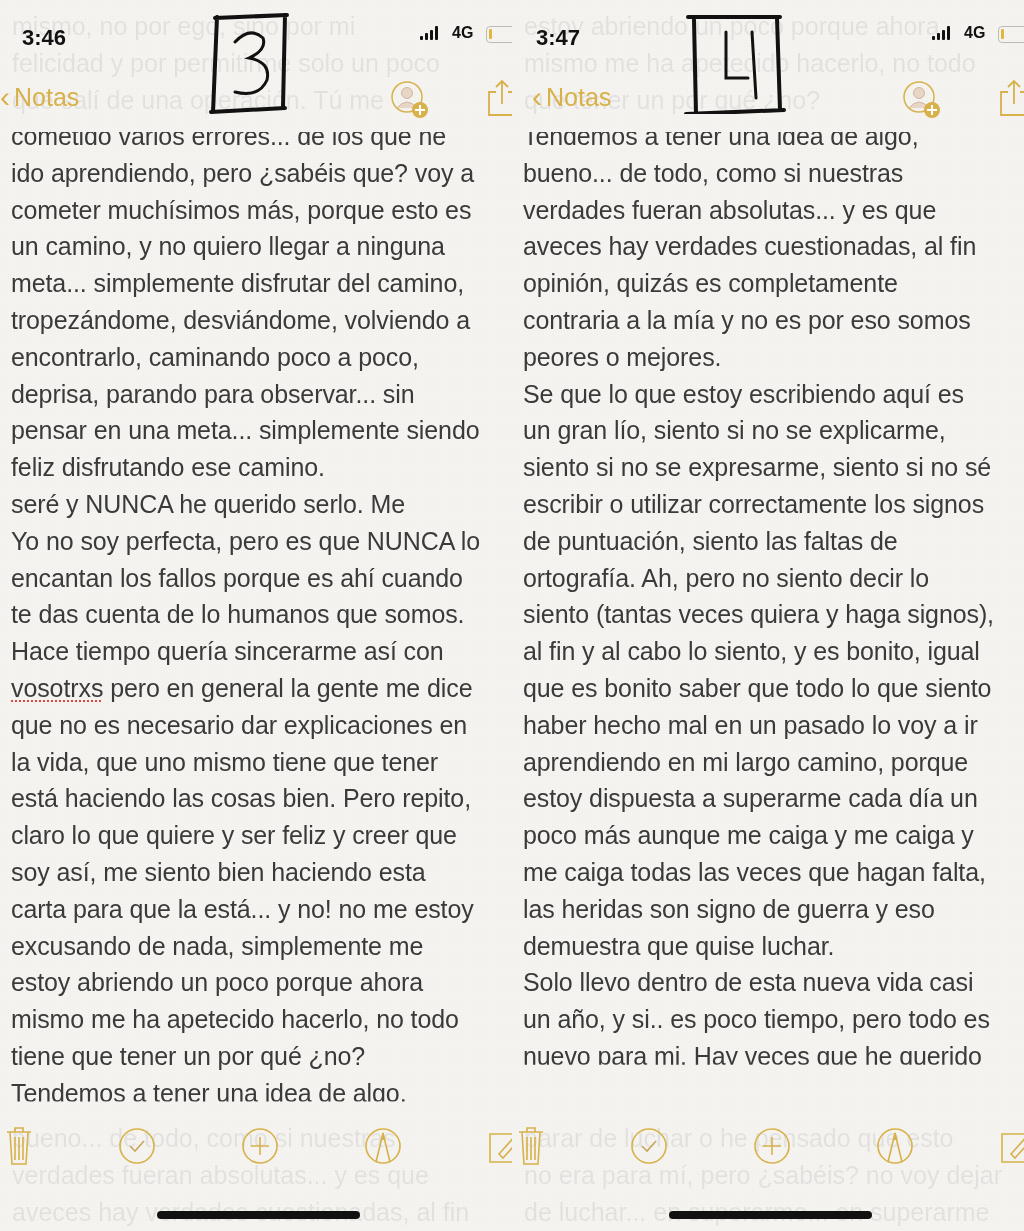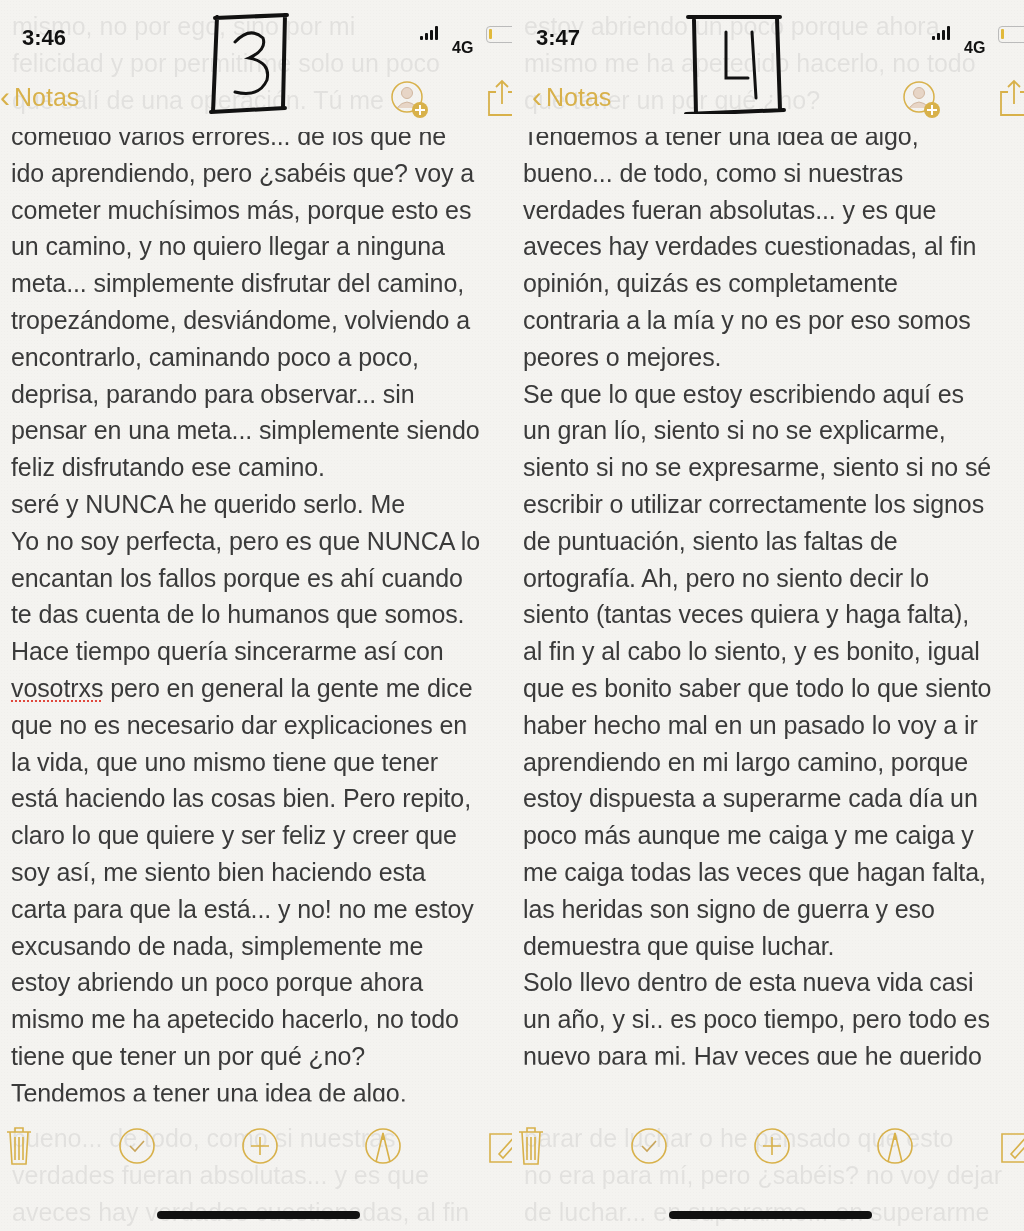--- a/index.html
+++ b/index.html
@@ -16,21 +16,21 @@
   .ghost { position: absolute; left: 12px; right: 0; color: rgba(0,0,0,0.07);
     font-size: 25px; line-height: 37px; white-space: nowrap; pointer-events: none; }
   .ghost.top { top: 8px; }
   .ghost.bottom { top: 1120px; }
 
   .statusbar { position: absolute; top: 0; left: 0; right: 0; height: 68px; }
   .time { position: absolute; left: 22px; top: 25px; font-size: 22px; font-weight: bold; color: #111; }
   .panel.right .time { left: 24px; }
   .signal { position: absolute; left: 420px; top: 26px; display: flex; align-items: flex-end; gap: 2px; height: 14px; }
   .signal span { display: block; width: 3px; background: #111; border-radius: 1px; }
-  .net { position: absolute; left: 452px; top: 39px; font-size: 16px; font-weight: bold; color: #111; }
+  .net { position: absolute; left: 452px; top: 24px; font-size: 16px; font-weight: bold; color: #111; }
   .battery { position: absolute; left: 486px; top: 26px; width: 40px; height: 17px;
     border: 1.5px solid #bbb; border-radius: 4px; }
   .battery::before { content: ""; position: absolute; left: 2px; top: 2px; width: 3px; height: 10px; background: #e1b93a; border-radius: 1px; }
 
   .handdraw { position: absolute; top: 12px; width: 90px; height: 102px; }
   .panel.left .handdraw { left: 205px; }
   .panel.right .handdraw { left: 170px; }
 
   .navbar { position: absolute; top: 72px; left: 0; right: 0; height: 52px; }
   .back { position: absolute; left: 0; top: 10px; display: flex; align-items: center; color: #d8b14a; font-size: 25px; cursor: pointer; }
@@ -206,21 +206,21 @@
     <span class="line">aveces hay verdades cuestionadas, al fin</span>
     <span class="line">opinión, quizás es completamente</span>
     <span class="line">contraria a la mía y no es por eso somos</span>
     <span class="line">peores o mejores.</span>
     <span class="line">Se que lo que estoy escribiendo aquí es</span>
     <span class="line">un gran lío, siento si no se explicarme,</span>
     <span class="line">siento si no se expresarme, siento si no sé</span>
     <span class="line">escribir o utilizar correctamente los signos</span>
     <span class="line">de puntuación, siento las faltas de</span>
     <span class="line">ortografía. Ah, pero no siento decir lo</span>
-    <span class="line">siento (tantas veces quiera y haga falta),</span>
+    <span class="line">siento (tantas veces quiera y haga signos),</span>
     <span class="line">al fin y al cabo lo siento, y es bonito, igual</span>
     <span class="line">que es bonito saber que todo lo que siento</span>
     <span class="line">haber hecho mal en un pasado lo voy a ir</span>
     <span class="line">aprendiendo en mi largo camino, porque</span>
     <span class="line">estoy dispuesta a superarme cada día un</span>
     <span class="line">poco más aunque me caiga y me caiga y</span>
     <span class="line">me caiga todas las veces que hagan falta,</span>
     <span class="line">las heridas son signo de guerra y eso</span>
     <span class="line">demuestra que quise luchar.</span>
     <span class="line">Solo llevo dentro de esta nueva vida casi</span>

